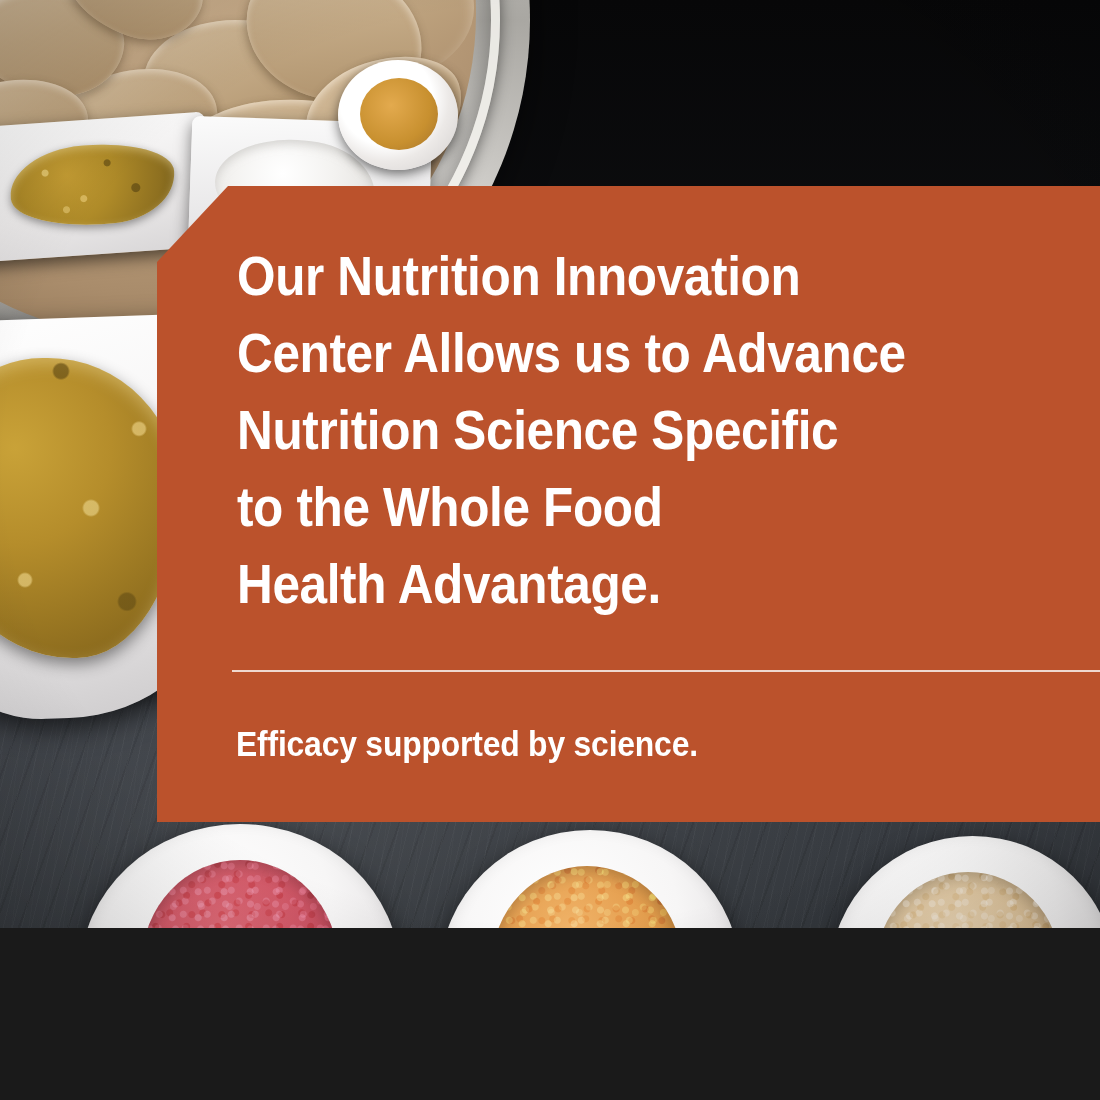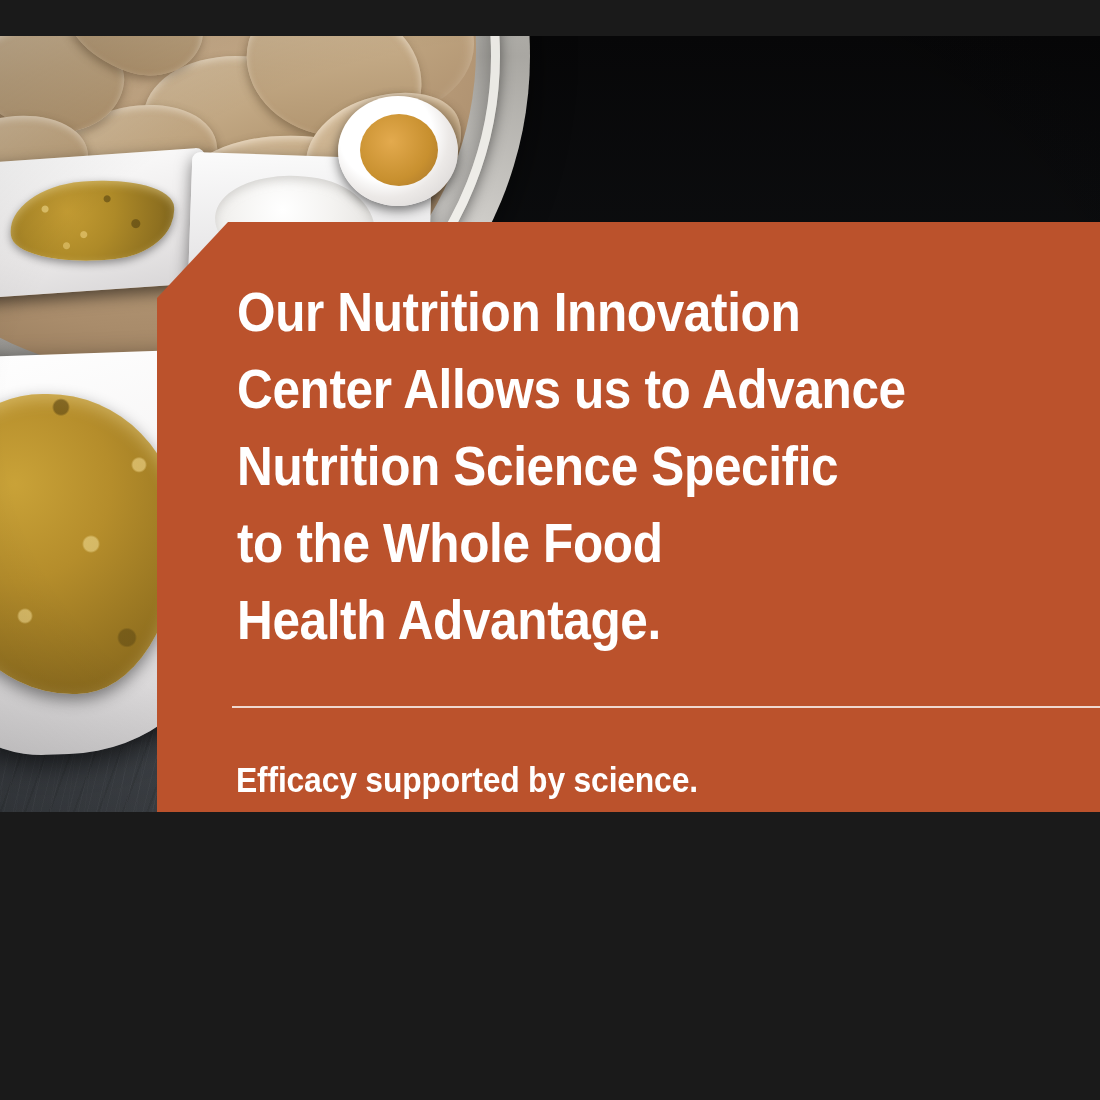--- a/index.html
+++ b/index.html
@@ -7,24 +7,23 @@
 
   html,body{
     width:1100px; height:1100px;
     overflow:hidden;
     background:#1a1a1a;
     font-family:"Liberation Sans", sans-serif;
   }
 
   #stage{
     position:relative;
-    width:1100px; height:776px;
+    width:1100px; height:928px;
     overflow:hidden;
     background:#0369a1;
-    margin-top:36px;
   }
 
   
   .photo{ position:absolute; inset:0; overflow:hidden; }
 
   
   .counter{
     position:absolute; inset:0;
     background:
       linear-gradient(180deg,#070708 0%,#0c0d0f 28%,#17191c 46%,#303439 62%,#3c4046 78%,#33373c 100%);

